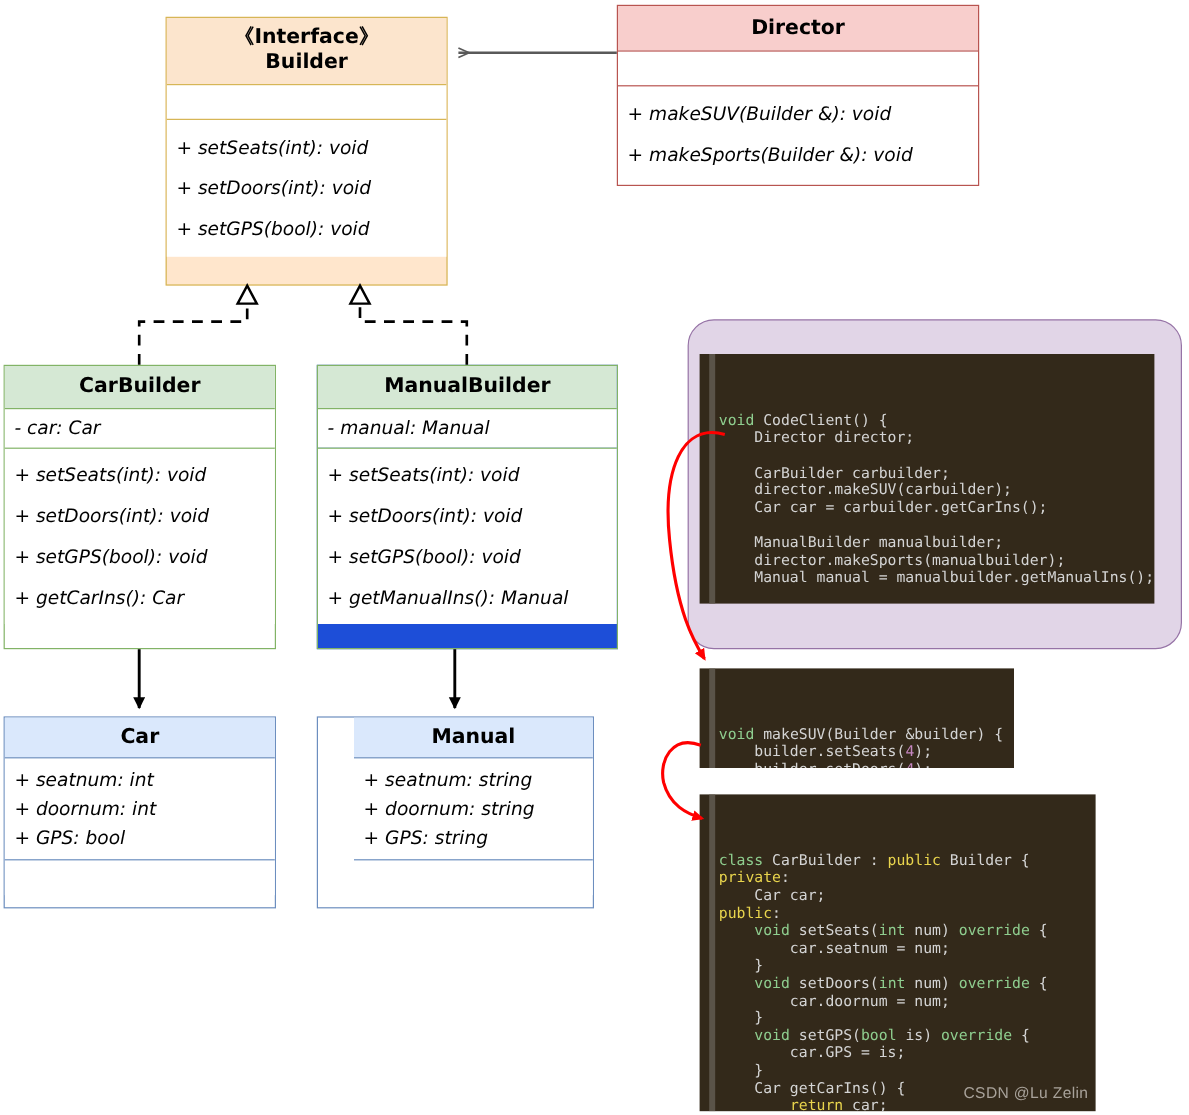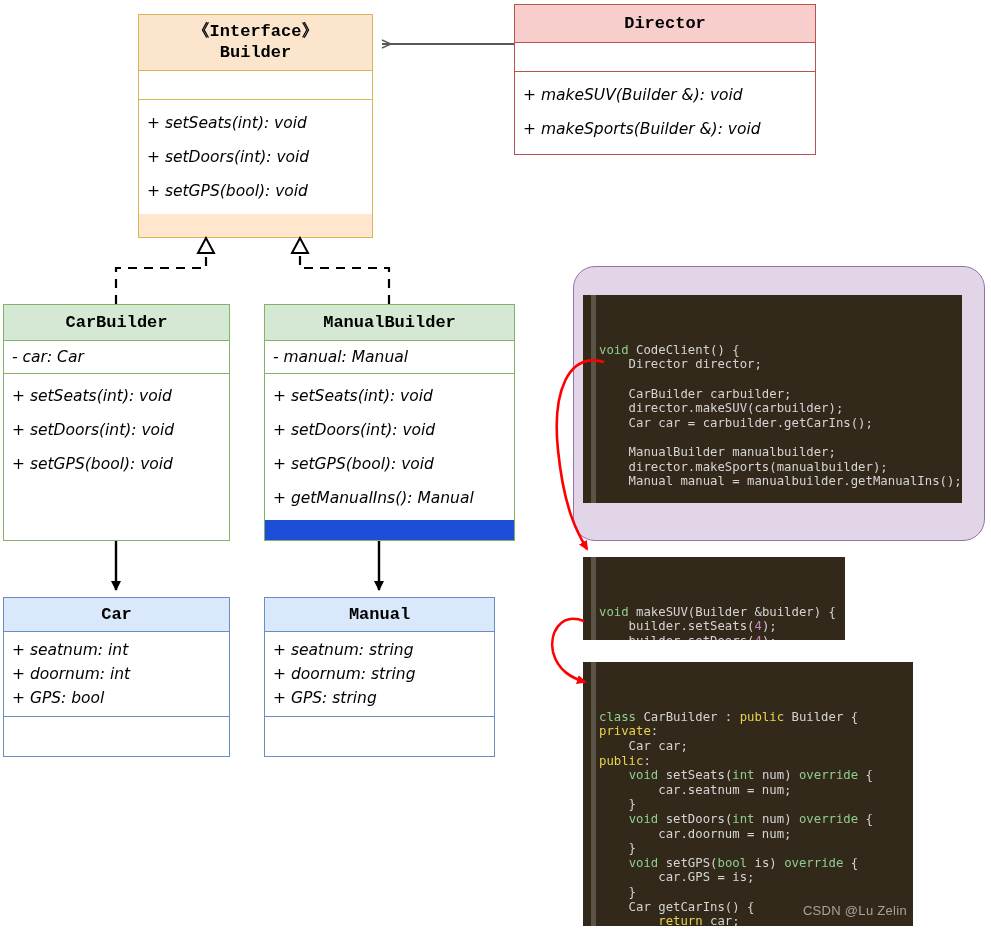--- a/index.html
+++ b/index.html
@@ -3,21 +3,21 @@
 <meta charset="utf-8">
 <style>
   html,body{margin:0;padding:0;background:#ffffff;}
   body{
     width:991px;height:929px;position:relative;overflow:hidden;
     font-family:"DejaVu Sans", sans-serif;
   }
   .uml-box{position:absolute;box-sizing:border-box;}
   .uml-title{
     text-align:center;font-weight:bold;font-size:17px;
-    padding:6px 4px;line-height:1.25;box-sizing:border-box;font-family:Liberation Mono, monospace;
+    padding:6px 4px;line-height:1.25;box-sizing:border-box;
   }
   .uml-sec{box-sizing:border-box;background:#ffffff;font-style:italic;}
   .uml-row{
     font-size:15.5px;padding:3px 8px;white-space:nowrap;box-sizing:border-box;
     color:#000;
   }
   .uml-row.spaced{padding:8px 8px;}
 
   
   .t-orange{border:1.5px solid #d6b656;background:#ffe6cc;}
@@ -87,20 +87,21 @@
 
 <div class="uml-box t-green" style="left:3px;top:304px;width:227px;height:237px;background:#ffffff;">
   <div class="uml-title" style="padding:7px 4px;">CarBuilder</div>
   <div class="uml-sec" style="padding:4px 0;">
     <div class="uml-row">- car: Car</div>
   </div>
   <div class="uml-sec" style="padding:5px 0;">
     <div class="uml-row spaced">+ setSeats(int): void</div>
     <div class="uml-row spaced">+ setDoors(int): void</div>
     <div class="uml-row spaced">+ setGPS(bool): void</div>
+    <div class="uml-row spaced">+ getCarIns(): Car</div>
   </div>
 </div>
 
 <div class="uml-box t-green" style="left:264px;top:304px;width:251px;height:237px;background:#1d4ed8;">
   <div class="uml-title" style="padding:7px 4px;">ManualBuilder</div>
   <div class="uml-sec" style="padding:4px 0;">
     <div class="uml-row">- manual: Manual</div>
   </div>
   <div class="uml-sec" style="padding:5px 0;">
     <div class="uml-row spaced">+ setSeats(int): void</div>
@@ -113,21 +114,21 @@
 <div class="uml-box t-blue" style="left:3px;top:597px;width:227px;height:160px;background:#ffffff;">
   <div class="uml-title" style="padding:6px 4px;">Car</div>
   <div class="uml-sec" style="padding:6px 0;">
     <div class="uml-row">+ seatnum: int</div>
     <div class="uml-row">+ doornum: int</div>
     <div class="uml-row">+ GPS: bool</div>
   </div>
   <div class="uml-sec" style="height:30px;"></div>
 </div>
 
-<div class="uml-box t-blue" style="left:264px;top:597px;width:231px;height:160px;background:#ffffff;">
+<div class="uml-box t-blue" style="left:264px;top:597px;width:231px;height:160px;background:#ffffff;padding-left:30px;">
   <div class="uml-title" style="padding:6px 4px;">Manual</div>
   <div class="uml-sec" style="padding:6px 0;">
     <div class="uml-row">+ seatnum: string</div>
     <div class="uml-row">+ doornum: string</div>
     <div class="uml-row">+ GPS: string</div>
   </div>
   <div class="uml-sec" style="height:30px;"></div>
 </div>
 
 <div class="purple-panel" style="left:573px;top:266px;width:412px;height:275px;"></div>

